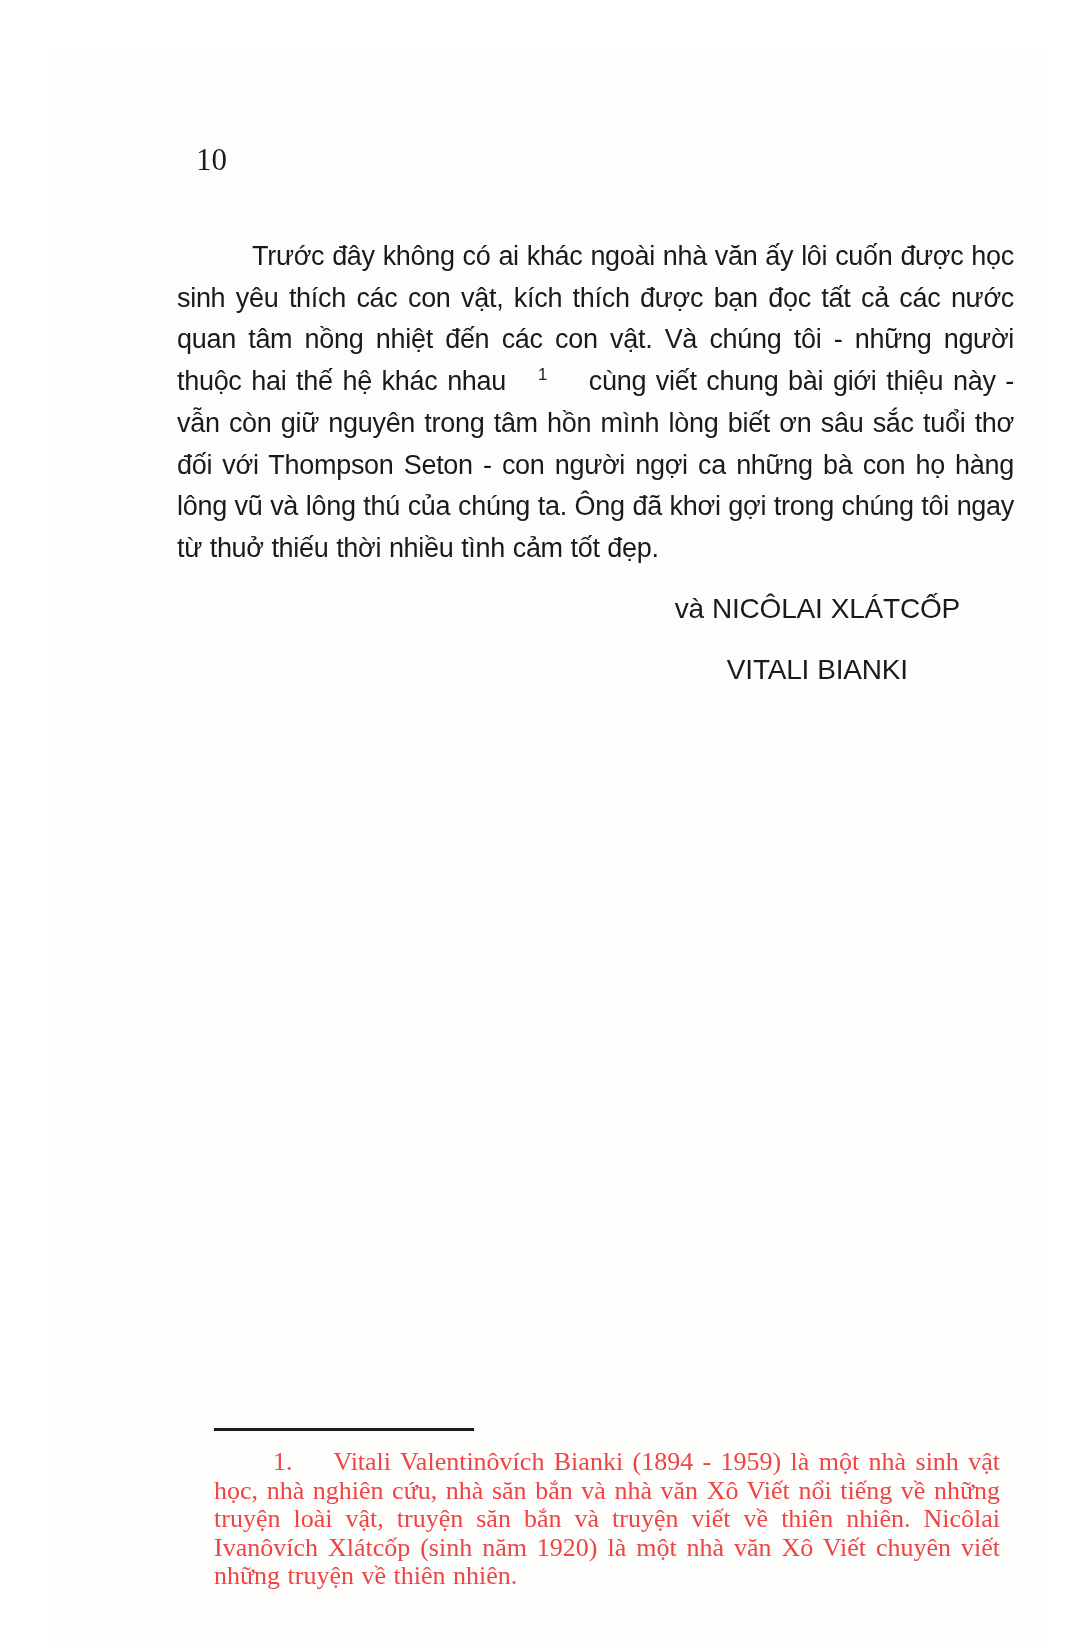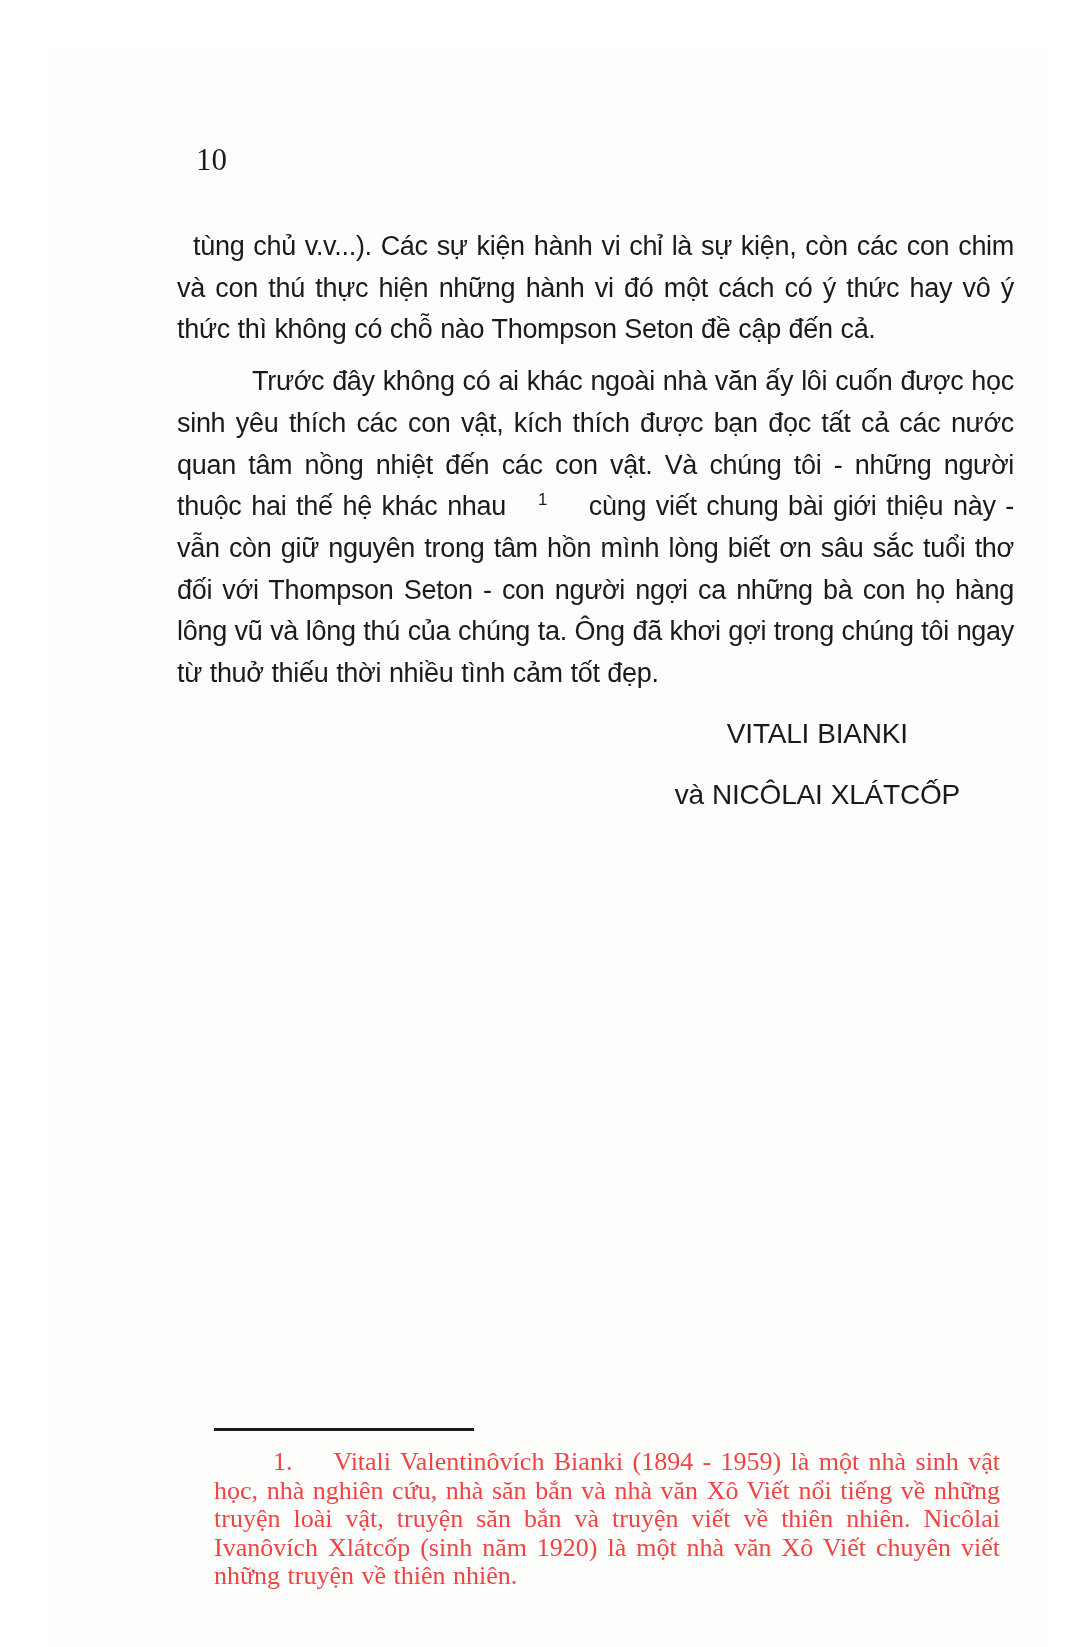--- a/index.html
+++ b/index.html
@@ -90,27 +90,26 @@
 </style>
 </head>
 <body>
 
 <div class="page">
 
   <div class="page-number">10</div>
 
   <div class="content">
 
-    <p class="para"><span>tùng chủ v.v...). Các sự kiện hành vi chỉ là sự kiện, còn các con chim và con thú thực hiện những hành vi đó một cách có ý thức hay vô ý thức thì không có chỗ nào Thompson Seton đề cập đến cả.</span></p>
 
     <p class="para indented"><span>Trước đây không có ai khác ngoài nhà văn ấy lôi cuốn được học sinh yêu thích các con vật, kích thích được bạn đọc tất cả các nước quan tâm nồng nhiệt đến các con vật. Và chúng tôi - những người thuộc hai thế hệ khác nhau</span><sup class="fn-ref">1</sup><span> cùng viết chung bài giới thiệu này - vẫn còn giữ nguyên trong tâm hồn mình lòng biết ơn sâu sắc tuổi thơ đối với Thompson Seton - con người ngợi ca những bà con họ hàng lông vũ và lông thú của chúng ta. Ông đã khơi gợi trong chúng tôi ngay từ thuở thiếu thời nhiều tình cảm tốt đẹp.</span></p>
 
     <div class="signature">
+      <div class="sig-line">và NICÔLAI XLÁTCỐP</div>
       <div class="sig-line">VITALI BIANKI</div>
-      <div class="sig-line">và NICÔLAI XLÁTCỐP</div>
     </div>
 
   </div>
 
   <div class="footnote">
     <div class="footnote-rule"></div>
     <p class="footnote-text"><span>1.</span><span> Vitali Valentinôvích Bianki (1894 - 1959) là một nhà sinh vật học, nhà nghiên cứu, nhà săn bắn và nhà văn Xô Viết nổi tiếng về những truyện loài vật, truyện săn bắn và truyện viết về thiên nhiên. Nicôlai Ivanôvích Xlátcốp (sinh năm 1920) là một nhà văn Xô Viết chuyên viết những truyện về thiên nhiên.</span></p>
   </div>
 
 </div>

